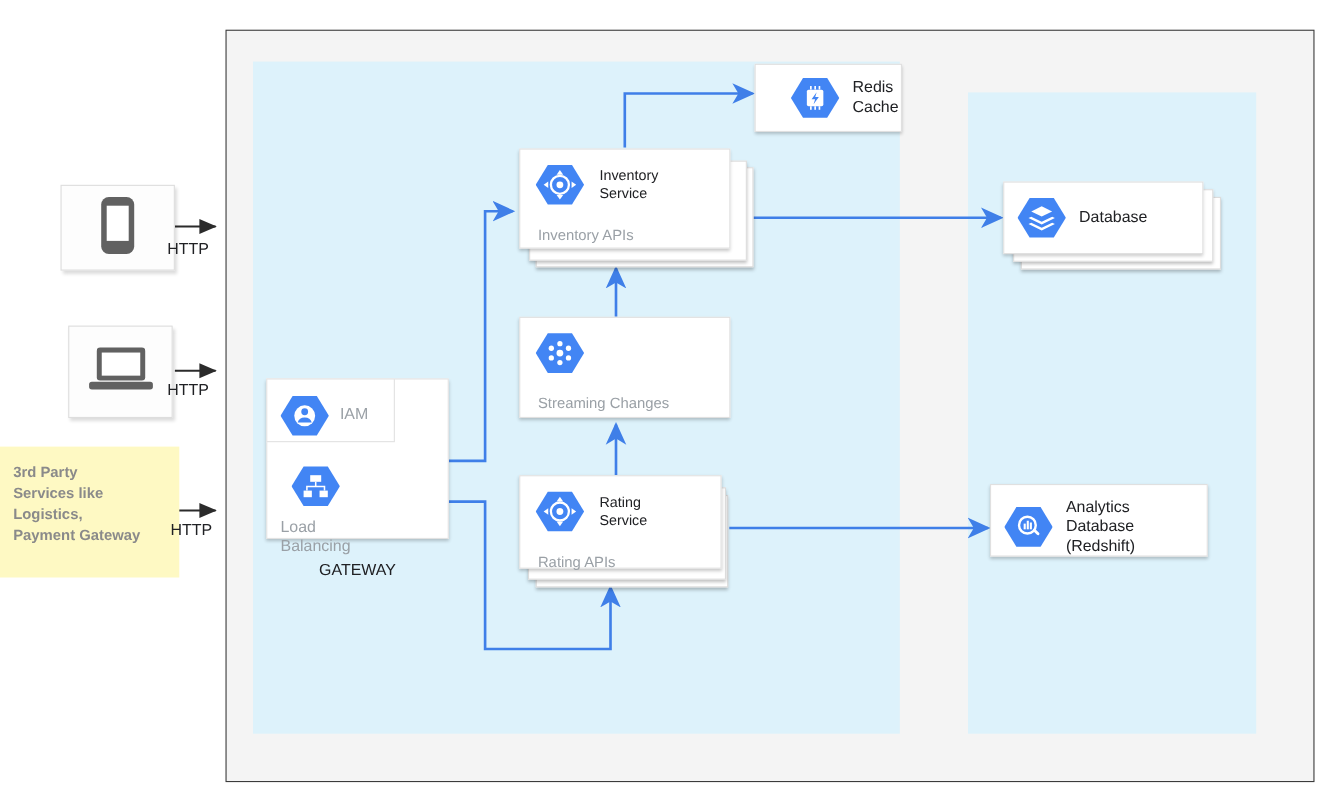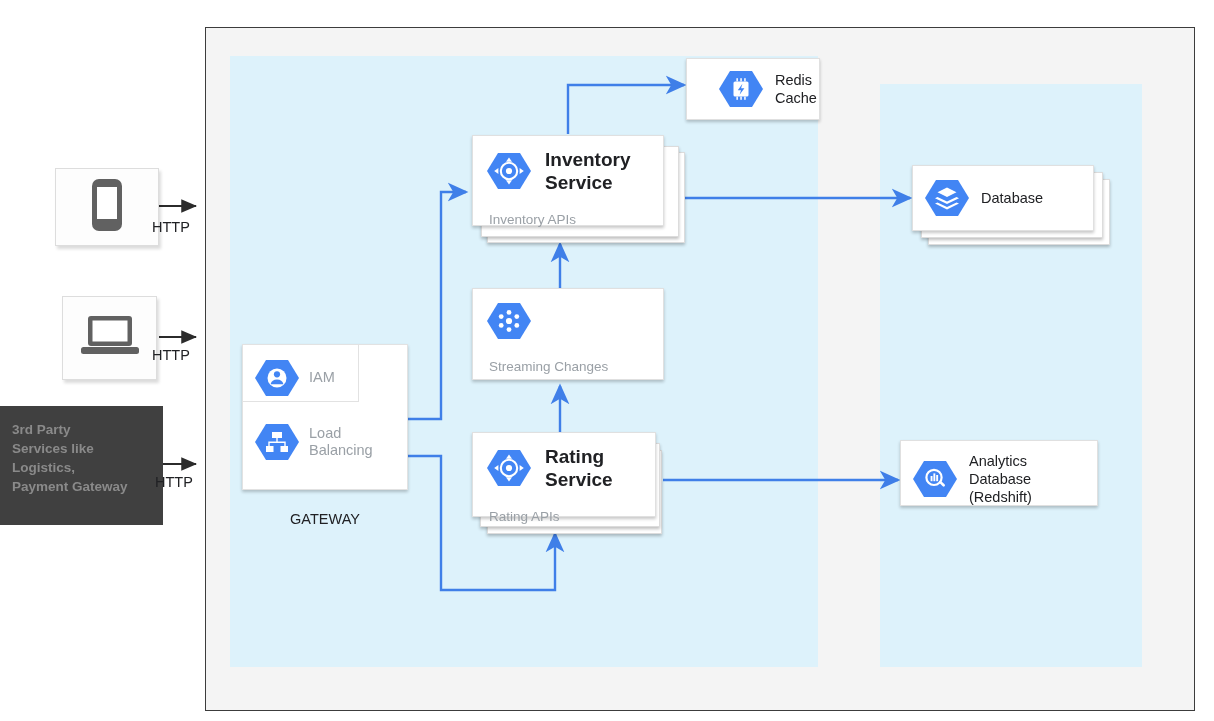--- a/index.html
+++ b/index.html
@@ -70,25 +70,24 @@
   .icon-hex {
     flex: 0 0 auto;
     width: 44px;
     height: 40px;
     position: relative;
   }
   .icon-hex svg { display:block; width:100%; height:100%; }
 
   .titles { display: flex; flex-direction: column; }
   .t-main {
-    font-size: 19px;
+    font-size: 13px;
     color: #202124;
     line-height: 1.22;
     white-space: pre-line;
-    font-weight: bold;
   }
   .t-sub {
     font-size: 14px;
     color: #9aa0a6;
     line-height: 1.22;
   }
   .divider {
     height: 1px;
     background: #d6d6d6;
     margin: 9px 2px 0 2px;
@@ -157,21 +156,21 @@
     box-sizing: border-box;
     box-shadow: 2px 3px 3px rgba(0,0,0,0.14);
     display: flex;
     align-items: center;
     justify-content: center;
   }
   #third-party-box {
     position: absolute;
     left: 0px; top: 406px;
     width: 163px; height: 119px;
-    background: #404040;
+    background: #fef9c3;
     box-sizing: border-box;
     padding: 14px 10px 0 12px;
   }
   #third-party-label {
     font-size: 13.5px;
     font-weight: bold;
     color: #8a8a8a;
     line-height: 1.42;
     white-space: pre-line;
   }
@@ -271,21 +270,21 @@
         <svg viewBox="0 0 44 40">
           <polygon points="11,2 33,2 44,20 33,38 11,38 0,20" fill="#4285f4"></polygon>
           <circle cx="22" cy="20" r="9.5" fill="#ffffff"></circle>
           <circle cx="22" cy="16.3" r="3.1" fill="#4285f4"></circle>
           <path d="M15.6,26.2 a6.6,6.1 0 0 1 12.8,0 z" fill="#4285f4"></path>
         </svg>
       </span>
       <span class="gw-label">IAM</span>
     </div>
 
-    <div class="gw-row" style="left:13px; top:78px;">
+    <div class="gw-row" style="left:13px; top:78px;flex-direction:column;">
       <span class="icon-hex">
         <svg viewBox="0 0 44 40">
           <polygon points="11,2 33,2 44,20 33,38 11,38 0,20" fill="#4285f4"></polygon>
           <rect x="17" y="10" width="10" height="6" fill="#ffffff"></rect>
           <rect x="11" y="24" width="7.5" height="6" fill="#ffffff"></rect>
           <rect x="25.5" y="24" width="7.5" height="6" fill="#ffffff"></rect>
           <path d="M21.3,16 h1.4 v3.6 h8 v4.4 h-1.4 v-3 h-14.6 v3 h-1.4 v-4.4 h8 z" fill="#ffffff"></path>
         </svg>
       </span>
       <span class="gw-label">Load

